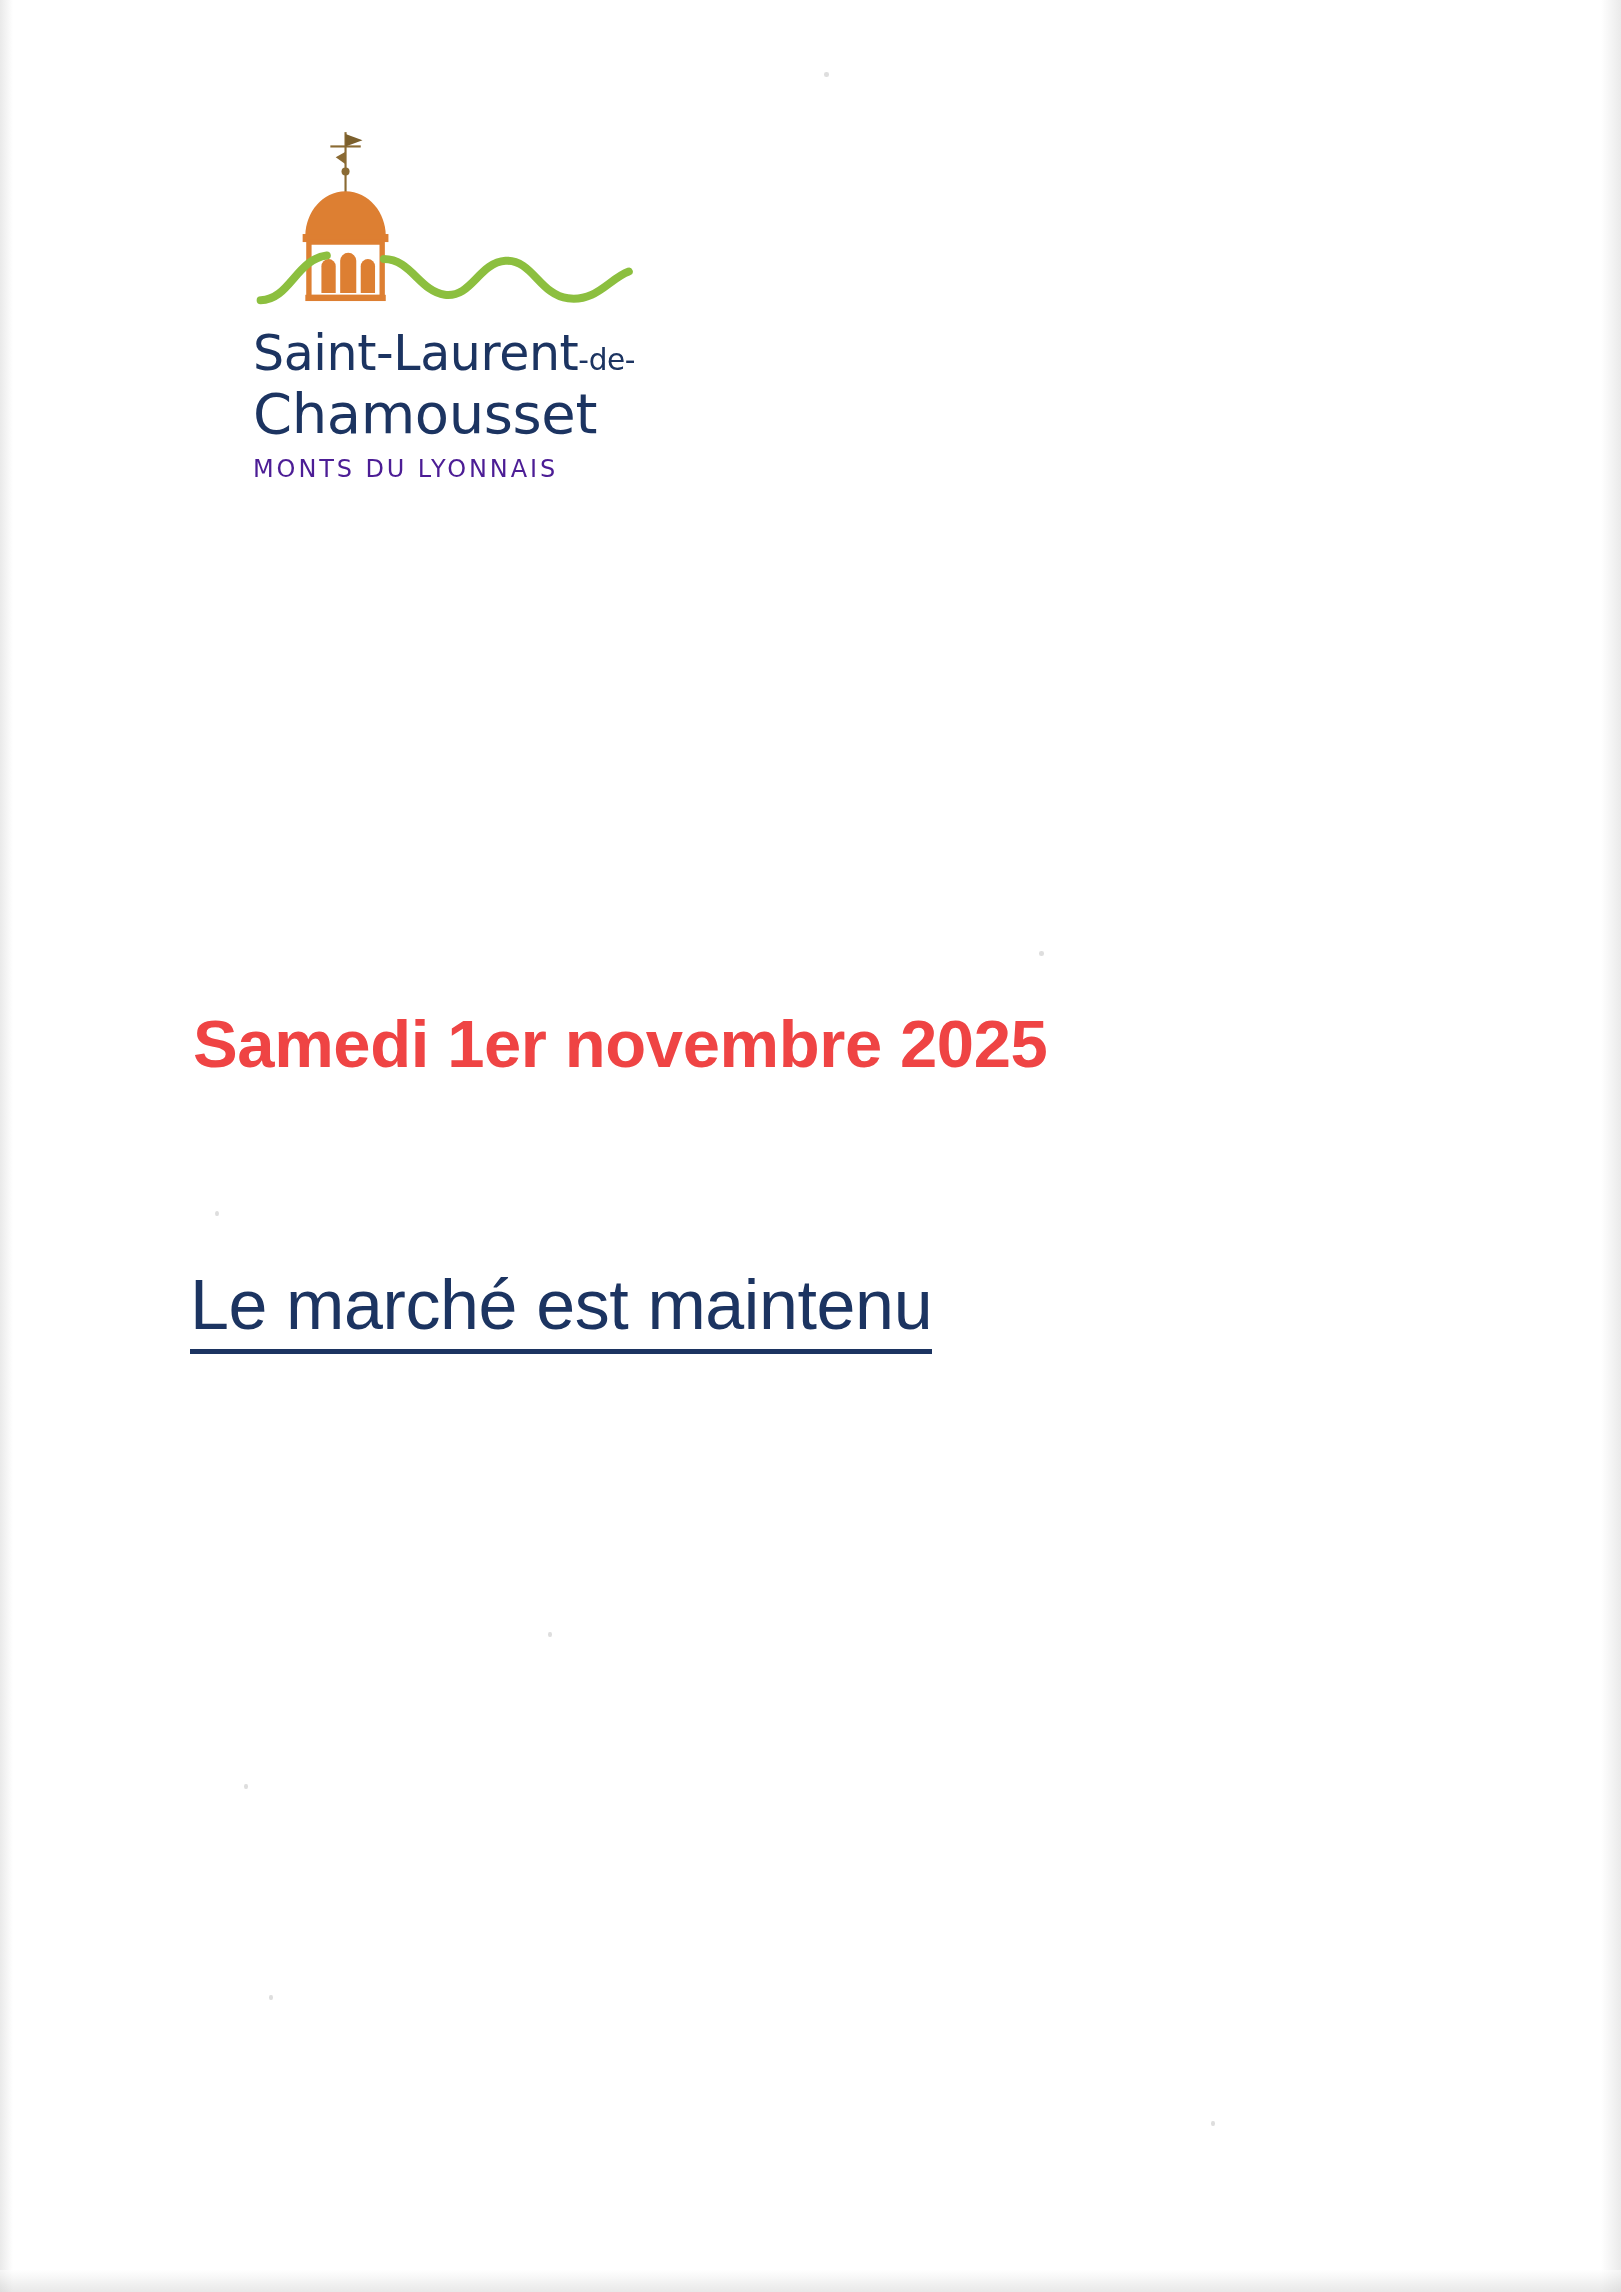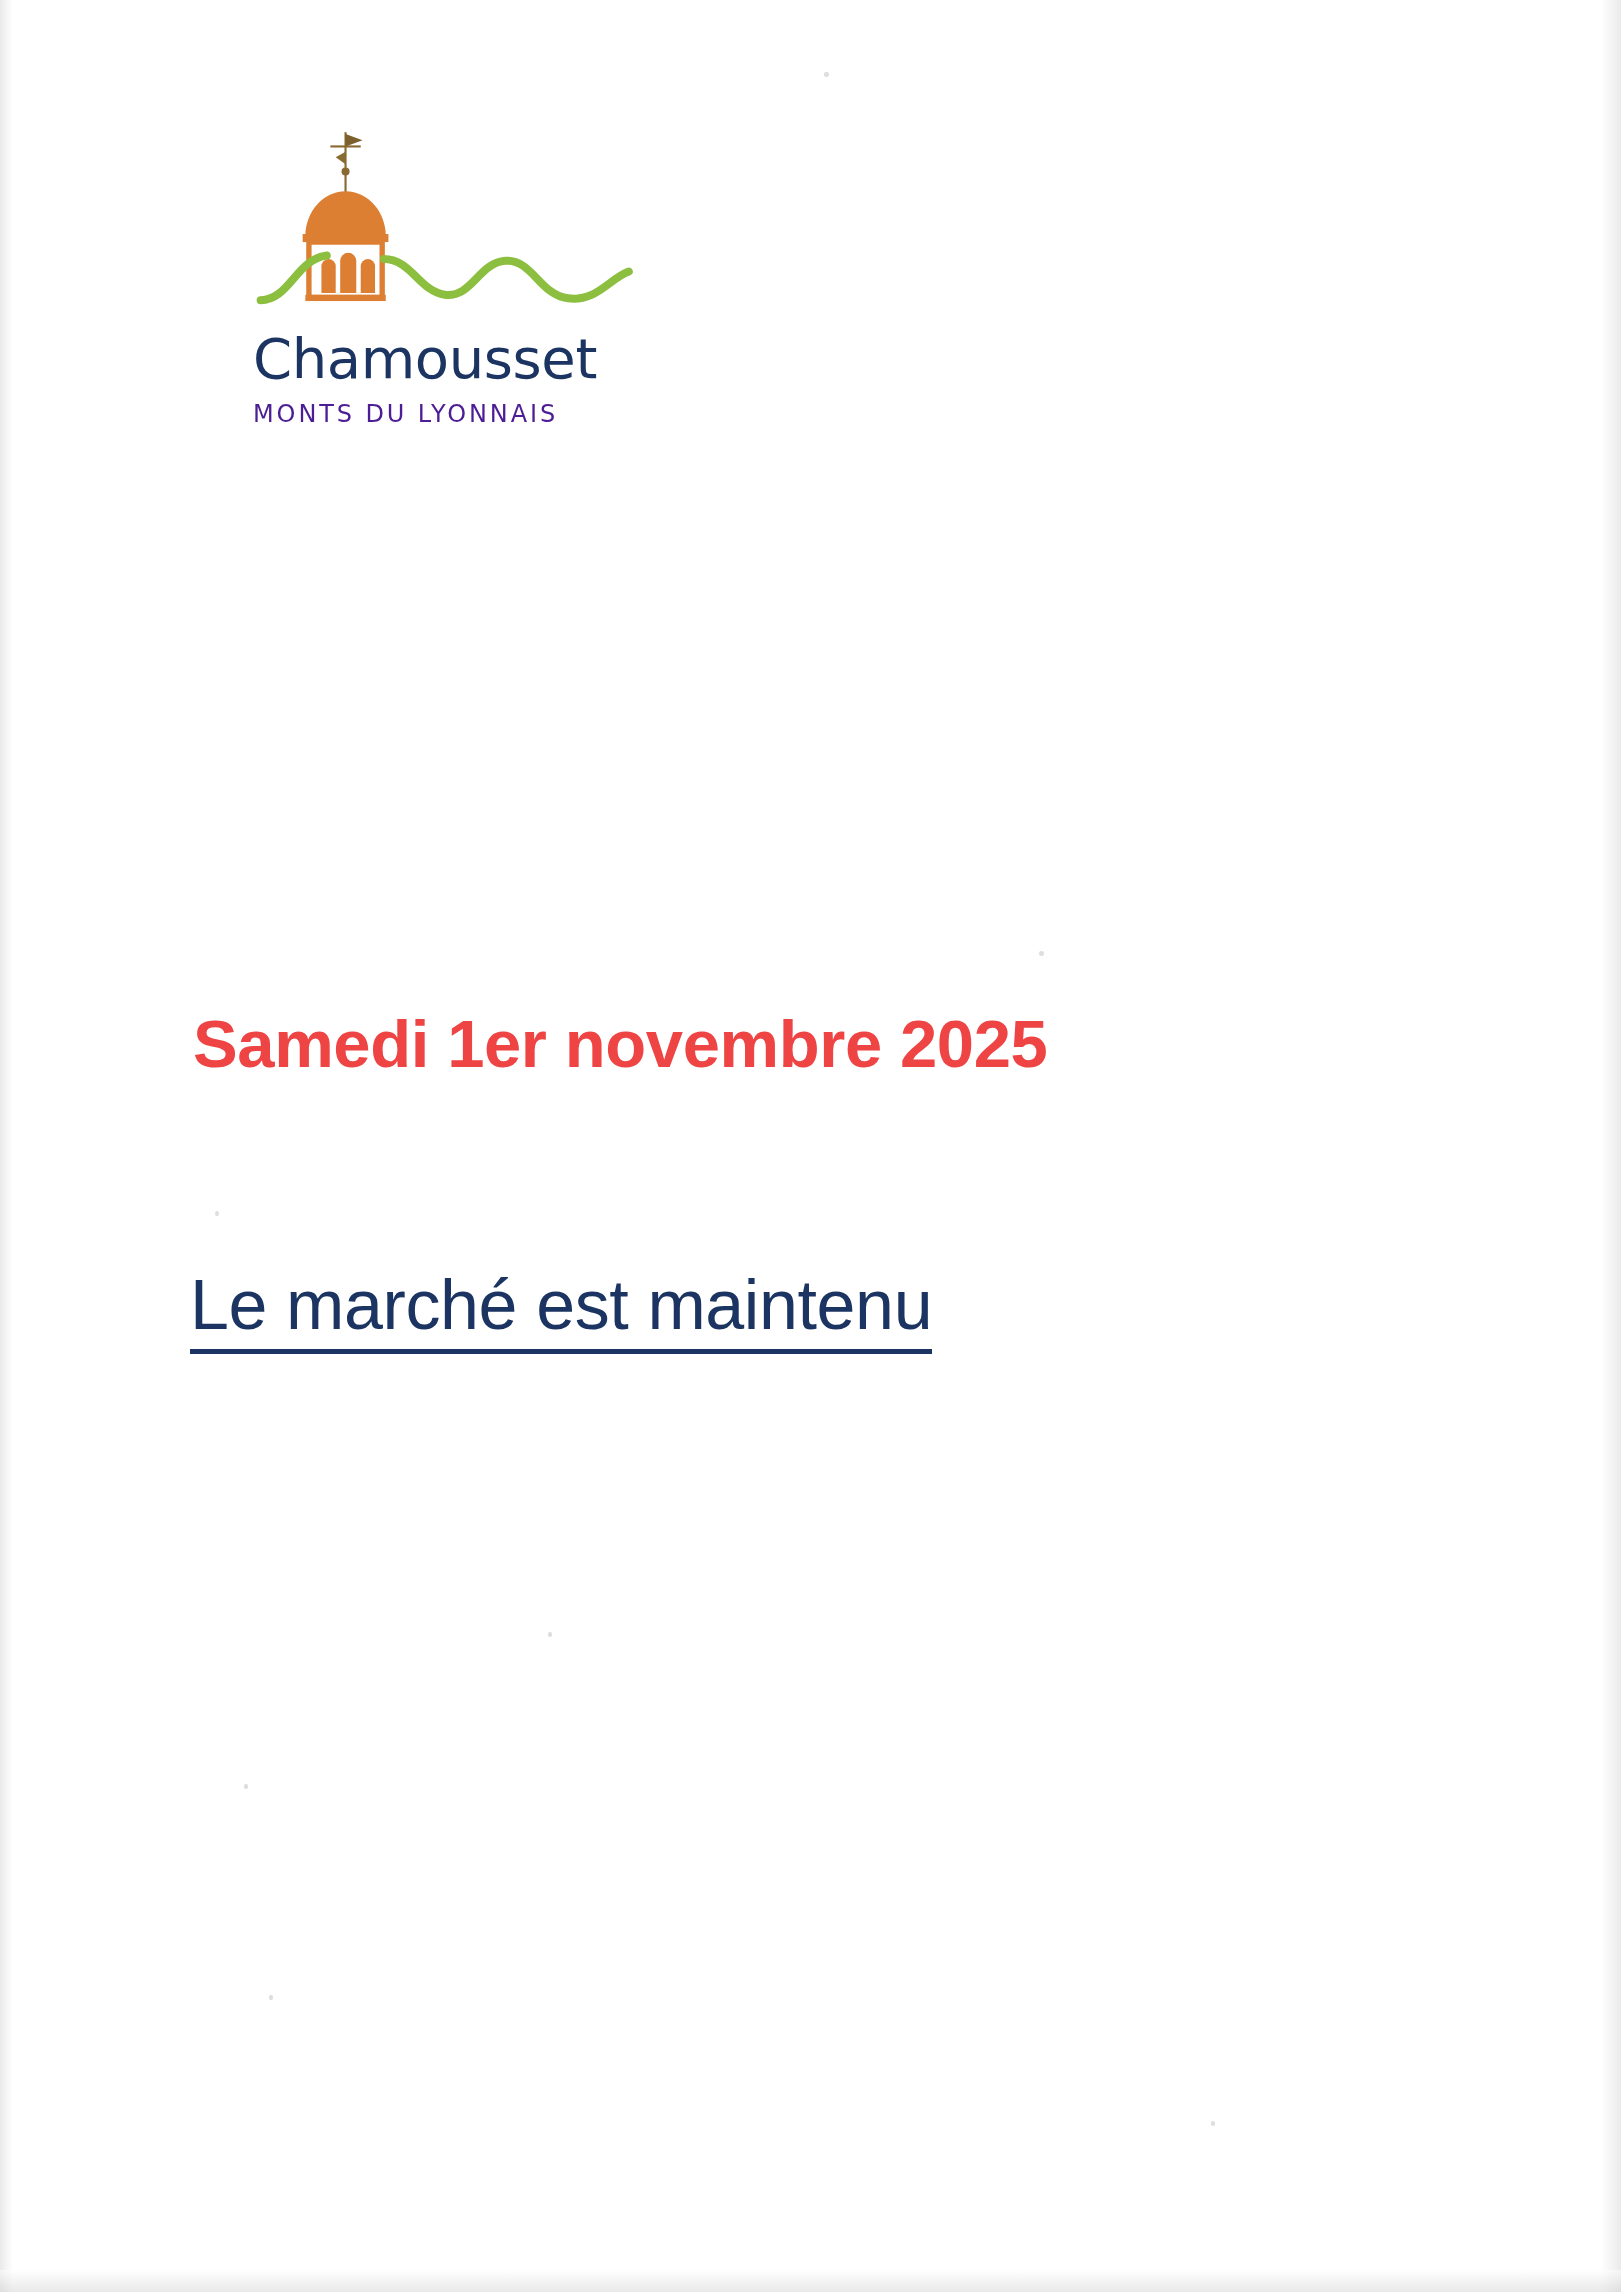--- a/index.html
+++ b/index.html
@@ -79,21 +79,21 @@
   }
   .logo-line1 .suffix {
     font-size: 29.6px;
   }
   .logo-line2 {
     font-family: "DejaVu Sans", sans-serif;
     font-size: 56px;
     color: #1c3461;
     letter-spacing: -0.4px;
     line-height: 1.08;
-    margin-top: 0;
+    margin-top: 6px;
     white-space: nowrap;
   }
   .logo-line3 {
     font-family: "DejaVu Sans", sans-serif;
     font-size: 24px;
     color: #4c1d95;
     letter-spacing: 2.9px;
     margin-top: 10.7px;
     white-space: nowrap;
   }
@@ -208,20 +208,23 @@
                  C 40 196, 48 150, 82 146" fill="none" stroke="#8cbf3f" stroke-width="9" stroke-linecap="round"></path>
         <path d="M146 150
                  C 176 150, 186 186, 214 190
                  C 244 194, 252 154, 282 152
                  C 312 150, 320 190, 352 194
                  C 384 198, 398 172, 420 164" fill="none" stroke="#8cbf3f" stroke-width="9" stroke-linecap="round"></path>
       </svg>
     </div>
 
     <div class="logo-text">
+      <div class="logo-line1">
+        <span>Saint-Laurent</span><span class="suffix">-de-</span>
+      </div>
       <div class="logo-line2">Chamousset</div>
       <div class="logo-line3">MONTS DU LYONNAIS</div>
     </div>
   </div>
 
 
   <div class="date-line">Samedi 1er novembre 2025</div>
 
   <div class="headline">
     <span class="u">Le marché est maintenu</span>

